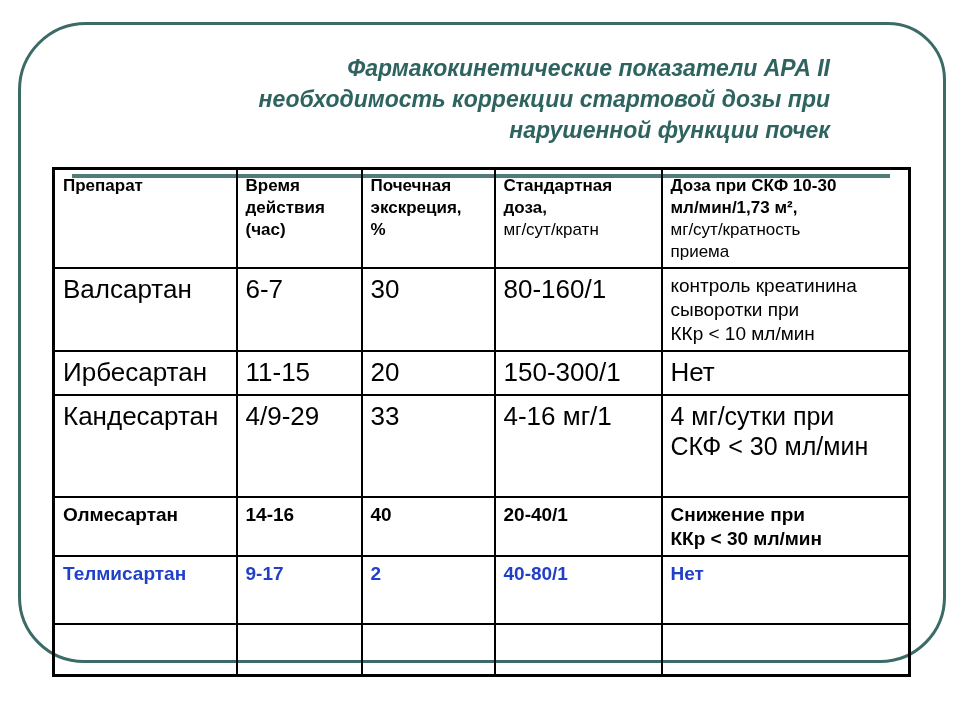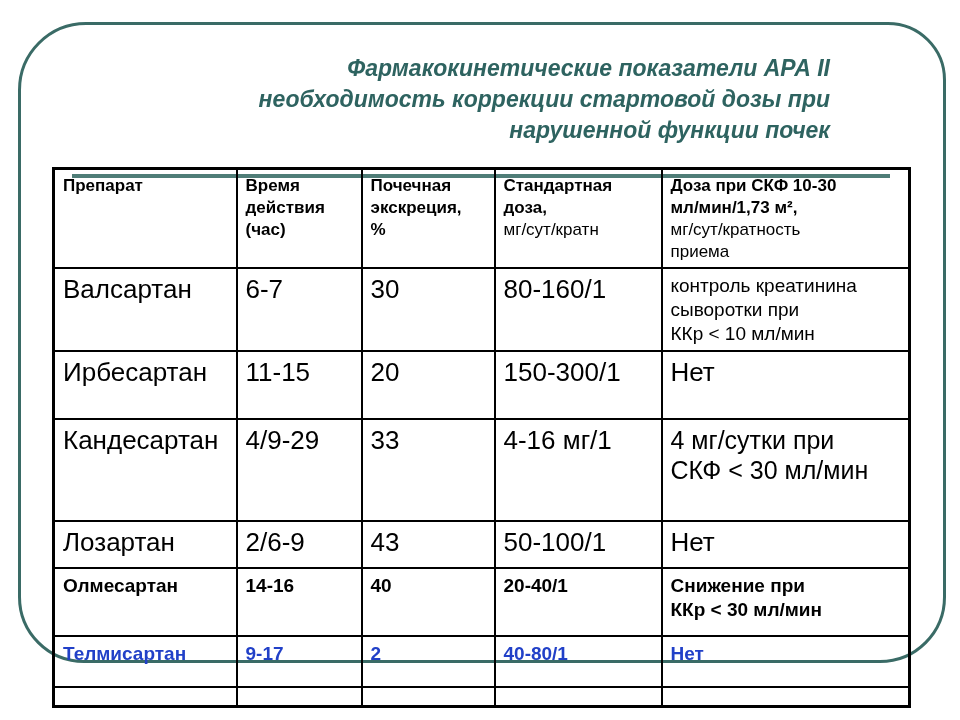--- a/index.html
+++ b/index.html
@@ -46,21 +46,21 @@
     border:2px solid var(--ink);
     vertical-align:top;text-align:left;
     padding:5px 6px 4px 8px;
     white-space:pre-line;overflow:hidden;
     background:transparent;
   }
   th{font-size:17px;font-weight:bold;line-height:22px;position:relative;}
   th .reg{font-weight:normal;}
   thead tr{height:88px;}
   tbody tr:nth-child(1){height:82px;margin-top:28px;}
-  tbody tr:nth-child(2){height:68px;}
+  tbody tr:nth-child(2){height:44px;}
   tbody tr:nth-child(3){height:102px;}
   tbody tr:nth-child(4){height:47px;}
   tbody tr:nth-child(5){height:68px;}
   tbody tr:nth-child(6){height:51px;}
   tbody tr:nth-child(7){height:19px;}
   td.s-xl{font-size:26px;line-height:31px;}
   td.s-lg{font-size:25px;line-height:30px;margin-left:24px;}
   td.s-md{font-size:19px;line-height:24px;}
   tr.row-bold td{font-weight:bold;margin-top:24px;}
   tr.row-blue td{font-weight:bold;color:var(--accent-blue);}
@@ -119,27 +119,20 @@
         <td class="s-xl">Нет</td>
       </tr>
       <tr>
         <td class="s-xl">Кандесартан</td>
         <td class="s-xl">4/9-29</td>
         <td class="s-xl">33</td>
         <td class="s-xl">4-16 мг/1</td>
         <td class="s-lg">4 мг/сутки при
 СКФ &lt; 30 мл/мин</td>
       </tr>
-      <tr>
-        <td class="s-xl">Лозартан</td>
-        <td class="s-xl">2/6-9</td>
-        <td class="s-xl">43</td>
-        <td class="s-xl">50-100/1</td>
-        <td class="s-xl">Нет</td>
-      </tr>
       <tr class="row-bold">
         <td class="s-md">Олмесартан</td>
         <td class="s-md">14-16</td>
         <td class="s-md">40</td>
         <td class="s-md">20-40/1</td>
         <td class="s-md">Снижение при
 ККр &lt; 30 мл/мин</td>
       </tr>
       <tr class="row-blue">
         <td class="s-md">Телмисартан</td>

